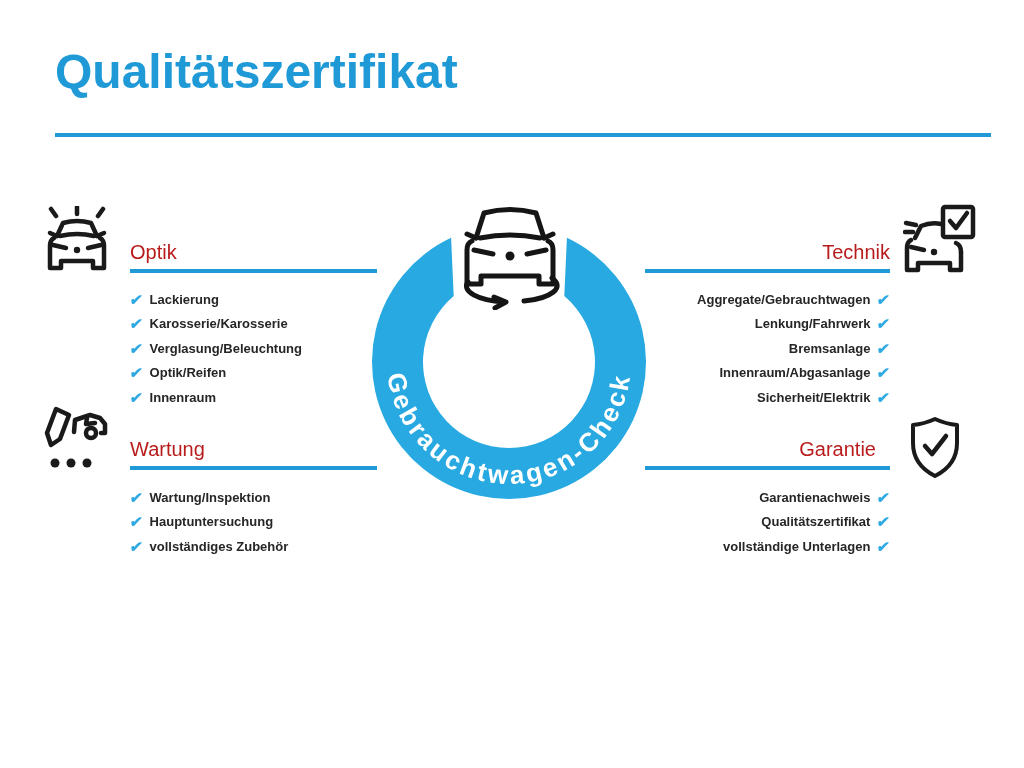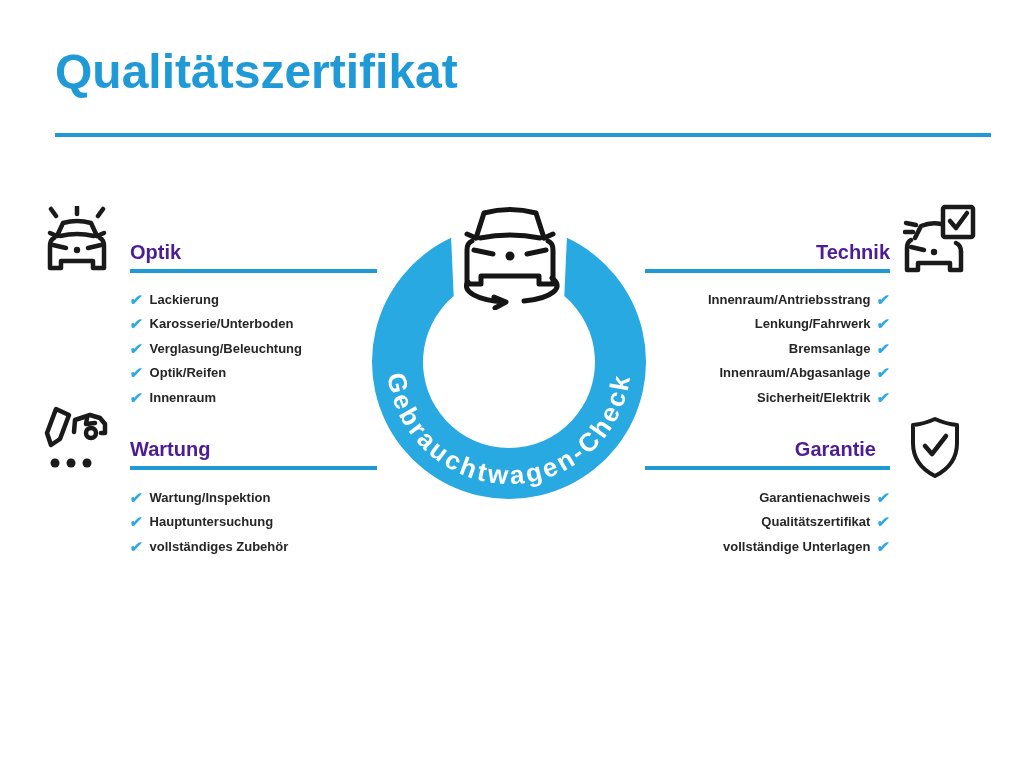--- a/index.html
+++ b/index.html
@@ -3,21 +3,21 @@
 <meta charset="utf-8">
 <style>
   html,body{margin:0;padding:0;background:#ffffff;}
   .page{position:relative;width:1024px;height:563px;background:#ffffff;overflow:hidden;
         font-family:"Liberation Sans",sans-serif;}
 
   .title{position:absolute;left:55px;top:44px;font-size:48px;font-weight:bold;
          color:#1f9ad6;letter-spacing:0;white-space:nowrap;}
   .toprule{position:absolute;left:55px;top:133px;width:936px;height:4px;background:#1f9ad6;}
 
-  .heading{position:absolute;font-size:20px;font-weight:bold;color:#4c1d95;white-space:nowrap;}
+  .heading{position:absolute;font-size:20px;font-weight:normal;color:#b91c1c;white-space:nowrap;}
   .h-optik{left:130px;top:241px;}
   .h-technik{right:134px;top:241px;text-align:right;}
   .h-wartung{left:130px;top:438px;}
   .h-garantie{right:148px;top:438px;text-align:left;}
 
   .underline{position:absolute;height:3.5px;background:#1f9ad6;}
   .u-optik{left:130px;top:269px;width:247px;}
   .u-technik{left:645px;top:269px;width:245px;}
   .u-wartung{left:130px;top:466px;width:247px;}
   .u-garantie{left:645px;top:466px;width:245px;}
@@ -74,21 +74,21 @@
   <div class="underline u-optik"></div>
   <ul class="checklist l-optik">
 
       <li>
         <span class="check">✔</span>
         <span class="check-item-label">Lackierung</span>
       </li>
 
       <li>
         <span class="check">✔</span>
-        <span class="check-item-label">Karosserie/Unterboden</span>
+        <span class="check-item-label">Karosserie/Karosserie</span>
       </li>
 
       <li>
         <span class="check">✔</span>
         <span class="check-item-label">Verglasung/Beleuchtung</span>
       </li>
 
       <li>
         <span class="check">✔</span>
         <span class="check-item-label">Optik/Reifen</span>
@@ -110,21 +110,21 @@
     <path d="M 58 48 Q 58 41 53 39"></path>
     <path d="M 8 43 L 21 46"></path>
     <circle cx="31" cy="48" r="3.2" fill="#1a1a1a" stroke="none"></circle>
   </svg>
   <div class="heading h-technik">Technik</div>
   <div class="underline u-technik"></div>
   <ul class="checklist right l-technik">
 
       <li>
         <span class="check">✔</span>
-        <span class="check-item-label">Innenraum/Antriebsstrang</span>
+        <span class="check-item-label">Aggregate/Gebrauchtwagen</span>
       </li>
 
       <li>
         <span class="check">✔</span>
         <span class="check-item-label">Lenkung/Fahrwerk</span>
       </li>
 
       <li>
         <span class="check">✔</span>
         <span class="check-item-label">Bremsanlage</span>

